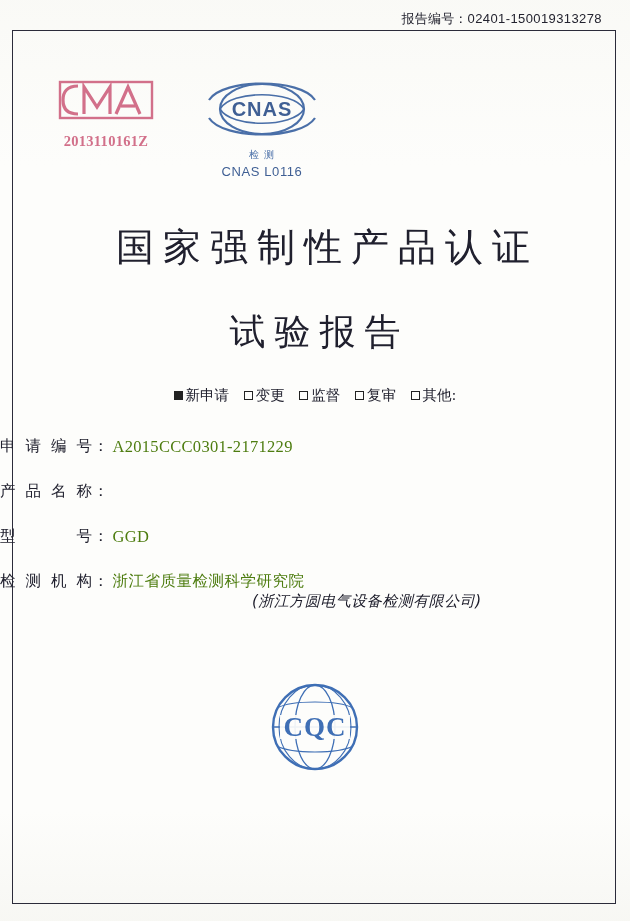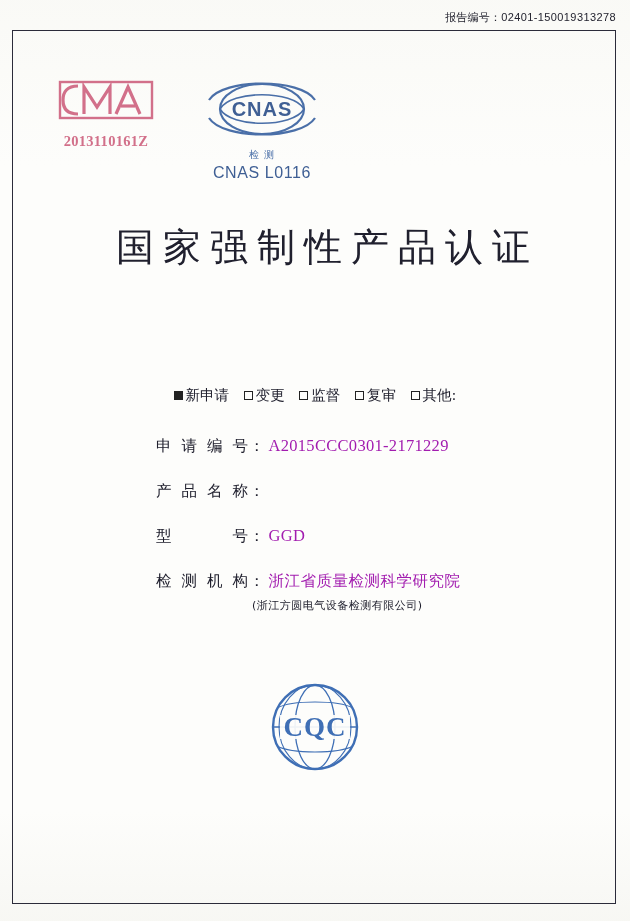--- a/index.html
+++ b/index.html
@@ -29,22 +29,22 @@
     background:
       linear-gradient(180deg, rgba(248,248,244,0.7) 0%, rgba(255,255,255,0) 18%),
       linear-gradient(0deg, rgba(246,246,242,0.8) 0%, rgba(255,255,255,0) 12%);
     pointer-events: none;
   }
 
   
   .report-no {
     position: absolute;
     top: 10px;
-    right: 14px;
-    font-size: 11px;
+    right: 28px;
+    font-size: 13px;
     letter-spacing: 0.2px;
     white-space: nowrap;
     font-family: "Liberation Sans", sans-serif;
     color: #23232f;
   }
   .report-no .label {
     font-family: "Liberation Sans", sans-serif;
   }
   .report-no .value {
     font-family: "Liberation Sans", sans-serif;
@@ -109,21 +109,21 @@
   }
   .cnas-sub {
     font-family: "Liberation Sans", sans-serif;
     font-size: 10px;
     color: #4a6fa8;
     letter-spacing: 1px;
     margin-top: -4px;
   }
   .cnas-code {
     font-family: "Liberation Sans", sans-serif;
-    font-size: 16px;
+    font-size: 13px;
     color: #3f5f94;
     letter-spacing: 0.6px;
     margin-top: 2px;
   }
 
   
   .title-main {
     position: absolute;
     top: 222px;
     left: 0;
@@ -181,22 +181,21 @@
   
   .fields {
     position: absolute;
     top: 436px;
     left: 0;
     width: 630px;
   }
   .field-row {
     display: flex;
     justify-content: flex-start;
-    align-items: flex-start;
-    padding-left: 156px;
+    align-items: center;
     margin-bottom: 24px;
   }
   .field-label {
     font-family: "DejaVu Sans", sans-serif;
     font-size: 15.5px;
     color: #20202e;
     width: 92px;
     flex: 0 0 92px;
     text-align: justify;
     text-align-last: justify;
@@ -204,36 +203,37 @@
   }
   .field-colon {
     font-family: "DejaVu Sans", sans-serif;
     font-size: 15.5px;
     margin: 0 4px 0 1px;
     color: #20202e;
   }
   .field-value {
     font-family: "Liberation Serif", serif;
     font-size: 16.5px;
-    color: #a21caf;
+    color: #4d7c0f;
     letter-spacing: 0.3px;
   }
   .field-value.cjk {
     font-family: "DejaVu Sans", sans-serif;
     font-size: 15.5px;
     letter-spacing: 0.5px;
   }
-  .field-row.lab { margin-bottom: 6px; }
+  .field-row.lab { margin-bottom: 0; }
   .field-extra {
     padding-left: 252px;
     font-family: "DejaVu Sans", sans-serif;
-    font-size: 11px;
+    font-size: 15px;
     color: #1a1a28;
     letter-spacing: 0.5px;
     margin-bottom: 24px;
+    font-style: italic;
   }
 
   
   .cqc {
     position: absolute;
     top: 672px;
     left: 0;
     width: 630px;
     display: flex;
     justify-content: center;
@@ -281,20 +281,21 @@
           <text x="61" y="38" text-anchor="middle" font-family="Liberation Sans, sans-serif" font-size="20" font-weight="bold" fill="#3f5f94" letter-spacing="1">CNAS</text>
         </svg>
       </div>
       <div class="cnas-sub">检 测</div>
       <div class="cnas-code">CNAS L0116</div>
 
     </div>
   </div>
 
   <div class="title-main">国家强制性产品认证</div>
+  <div class="title-sub">试验报告</div>
 
   <div class="checkrow">
     <span class="item"><span class="box filled"></span><span>新申请</span></span>
     <span class="item"><span class="box"></span><span>变更</span></span>
     <span class="item"><span class="box"></span><span>监督</span></span>
     <span class="item"><span class="box"></span><span>复审</span></span>
     <span class="item"><span class="box"></span><span>其他:</span></span>
   </div>
 
   <div class="fields">

